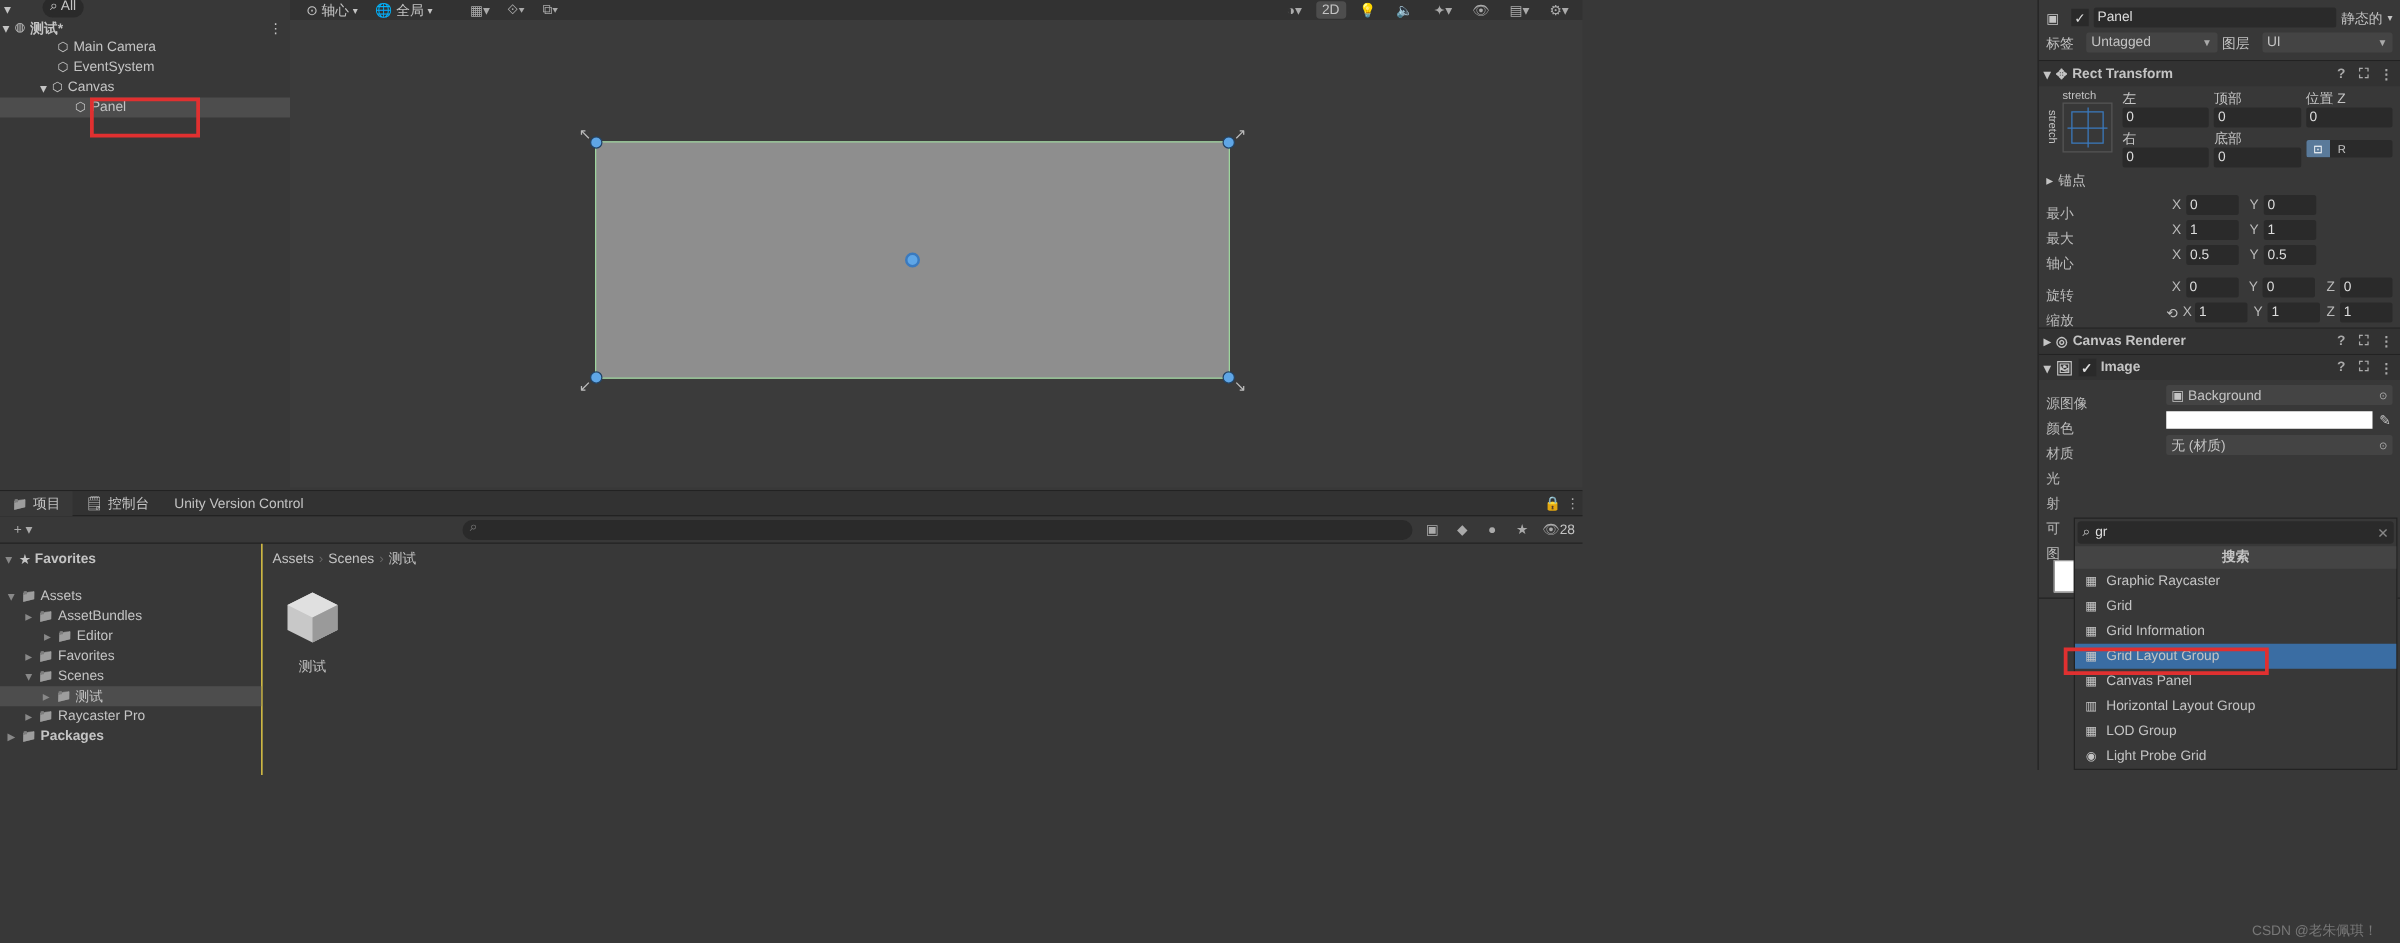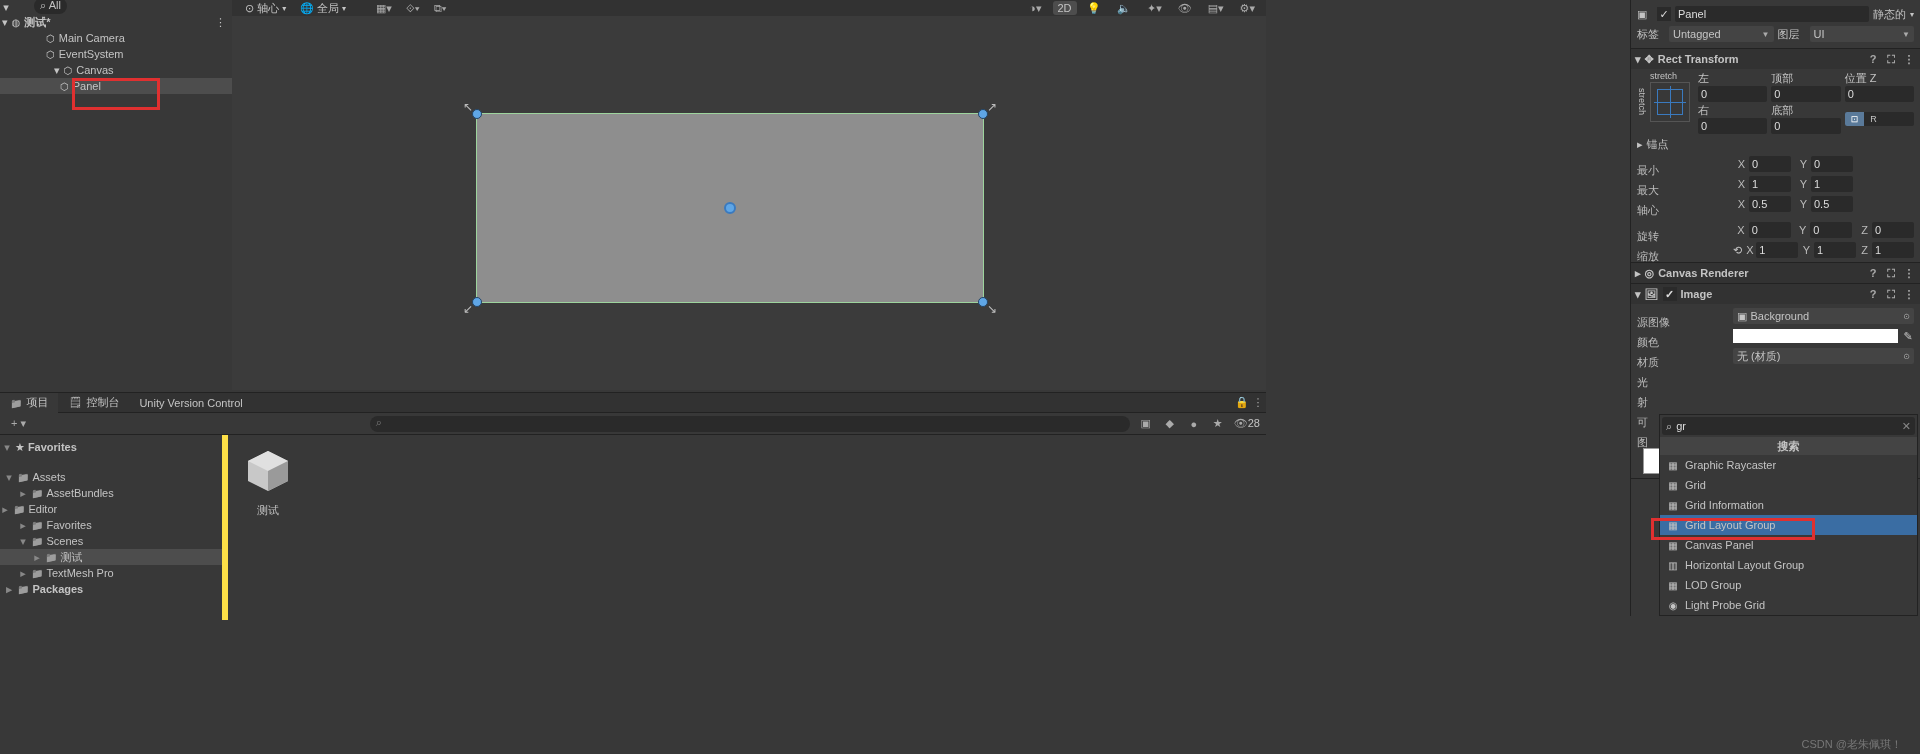--- a/index.html
+++ b/index.html
@@ -35,21 +35,21 @@
 
   
   #project { position:absolute; left:0; top:392px; width:1266px; height:228px; background:#383838; border-top:1px solid #222; }
   #proj-tabbar { height:20px; background:#323232; display:flex; align-items:center; border-bottom:1px solid #222; }
   .proj-tab { padding:0 10px; height:20px; display:flex; align-items:center; gap:4px; }
   .proj-tab.active { background:#383838; }
   #proj-toolbar { height:22px; display:flex; align-items:center; padding:0 6px; gap:8px; border-bottom:1px solid #222; }
   #proj-search { flex:0 0 760px; margin-left:auto; height:16px; background:#2a2a2a; border-radius:10px; }
   .proj-ic { width:16px; color:#aaa; text-align:center; }
   #proj-body { display:flex; position:absolute; top:42px; bottom:0; left:0; right:0; }
-  #proj-tree { width:228px; border-right:6px solid #fde047; padding-top:4px; }
+  #proj-tree { width:210px; border-right:1px solid #fde047; padding-top:4px; }
   .tree-row { height:16px; display:flex; align-items:center; gap:3px; }
   .tree-row .foldtri{width:10px;text-align:center;color:#888;}
   .tree-row.selected { background:#4d4d4d; }
   .star::before{content:"★";}
   .folder::before{content:"📁"; filter:grayscale(1) brightness(.7); font-size:10px;}
   #proj-right { flex:1; padding:4px 8px; }
   #breadcrumb { color:#bbb; margin-bottom:8px; }
   #breadcrumb span.sep { color:#666; margin:0 4px; }
   .asset-tile { width:64px; text-align:center; }
   .asset-tile .thumb { width:64px; height:64px; display:flex; align-items:center; justify-content:center; }
@@ -112,21 +112,21 @@
       <div class="hier-row" style="padding-left: 32px;">
         <span style="width:10px"></span>
         <span class="cube-icon"></span>
         <span>Main Camera</span>
       </div>
       <div class="hier-row" style="padding-left: 32px;">
         <span style="width:10px"></span>
         <span class="cube-icon"></span>
         <span>EventSystem</span>
       </div>
-      <div class="hier-row" style="padding-left: 32px; margin-left: 22px;">
+      <div class="hier-row" style="padding-left: 32px;">
         <span class="foldtri open"></span>
         <span class="cube-icon"></span>
         <span>Canvas</span>
       </div>
       <div class="hier-row selected" style="padding-left: 46px;">
         <span style="width:10px"></span>
         <span class="cube-icon"></span>
         <span>Panel</span>
       </div>
     </div>
@@ -220,21 +220,21 @@
           <div class="tree-row" style="padding-left: 4px;">
             <span class="foldtri open"></span>
             <span class="folder"></span>
             <span>Assets</span>
           </div>
           <div class="tree-row" style="padding-left: 18px;">
             <span class="foldtri "></span>
             <span class="folder"></span>
             <span>AssetBundles</span>
           </div>
-          <div class="tree-row" style="">
+          <div class="tree-row" style="padding-left: 18px; margin-left: 15px;">
             <span class="foldtri "></span>
             <span class="folder"></span>
             <span>Editor</span>
           </div>
           <div class="tree-row" style="padding-left: 18px;">
             <span class="foldtri "></span>
             <span class="folder"></span>
             <span>Favorites</span>
           </div>
           <div class="tree-row" style="padding-left: 18px;">
@@ -243,30 +243,31 @@
             <span>Scenes</span>
           </div>
           <div class="tree-row selected" style="padding-left: 32px;">
             <span class="foldtri "></span>
             <span class="folder"></span>
             <span>测试</span>
           </div>
           <div class="tree-row" style="padding-left: 18px;">
             <span class="foldtri "></span>
             <span class="folder"></span>
-            <span>TextMesh Pro</span>
+            <span>Raycaster Pro</span>
           </div>
           <div class="tree-row" style="padding-left: 4px; font-weight: bold;">
             <span class="foldtri "></span>
             <span class="folder"></span>
             <span>Packages</span>
           </div>
         </div>
     </div>
     <div id="proj-right">
+      <div id="breadcrumb"><span>Assets</span><span class="sep">›</span><span>Scenes</span><span class="sep">›</span><span>测试</span></div>
       <div class="asset-tile">
         <div class="thumb">
           <svg width="48" height="48" viewBox="0 0 24 24">
               <polygon points="12,2 22,7 22,17 12,22 2,17 2,7" fill="#c8c8c8"></polygon>
               <polygon points="12,2 22,7 12,12 2,7" fill="#e0e0e0"></polygon>
               <polygon points="12,12 22,7 22,17 12,22" fill="#9a9a9a"></polygon>
             </svg>
         </div>
         <div>测试</div>
       </div>

